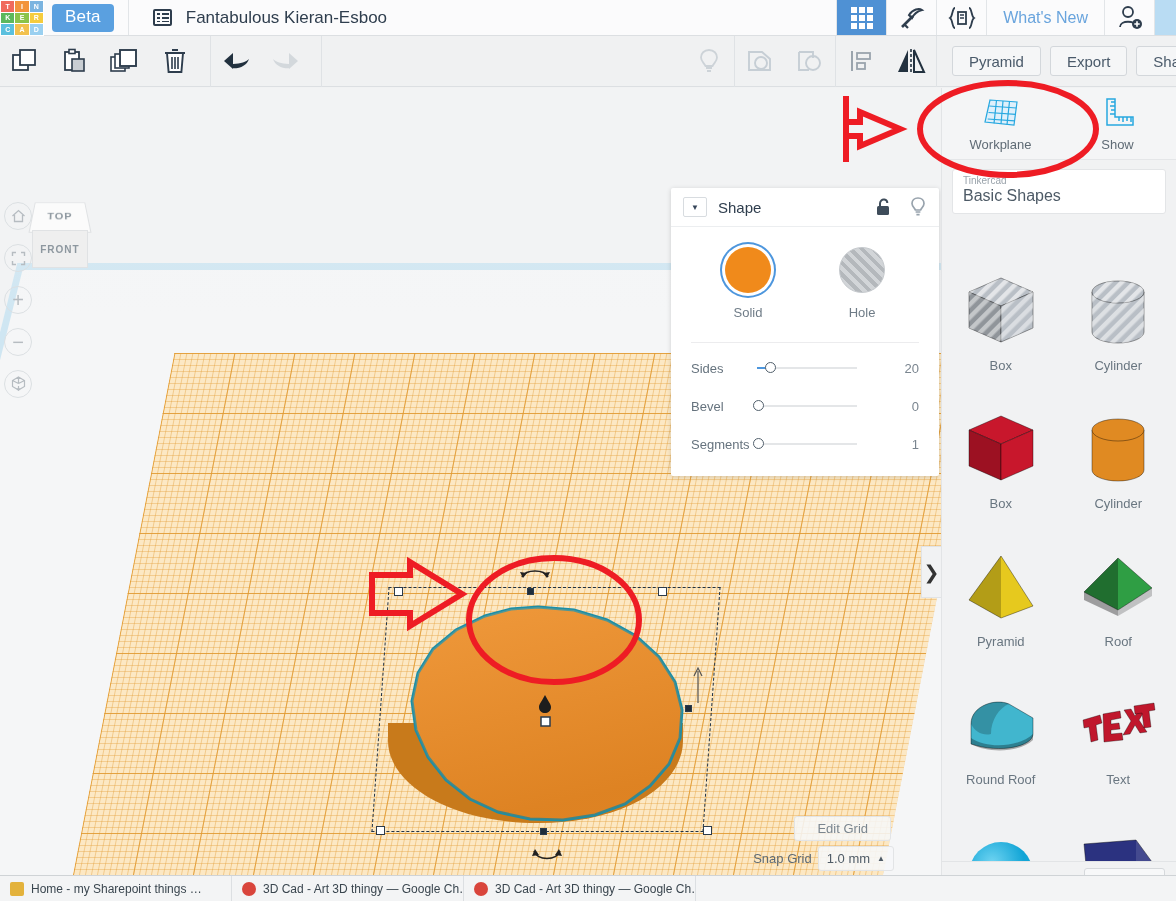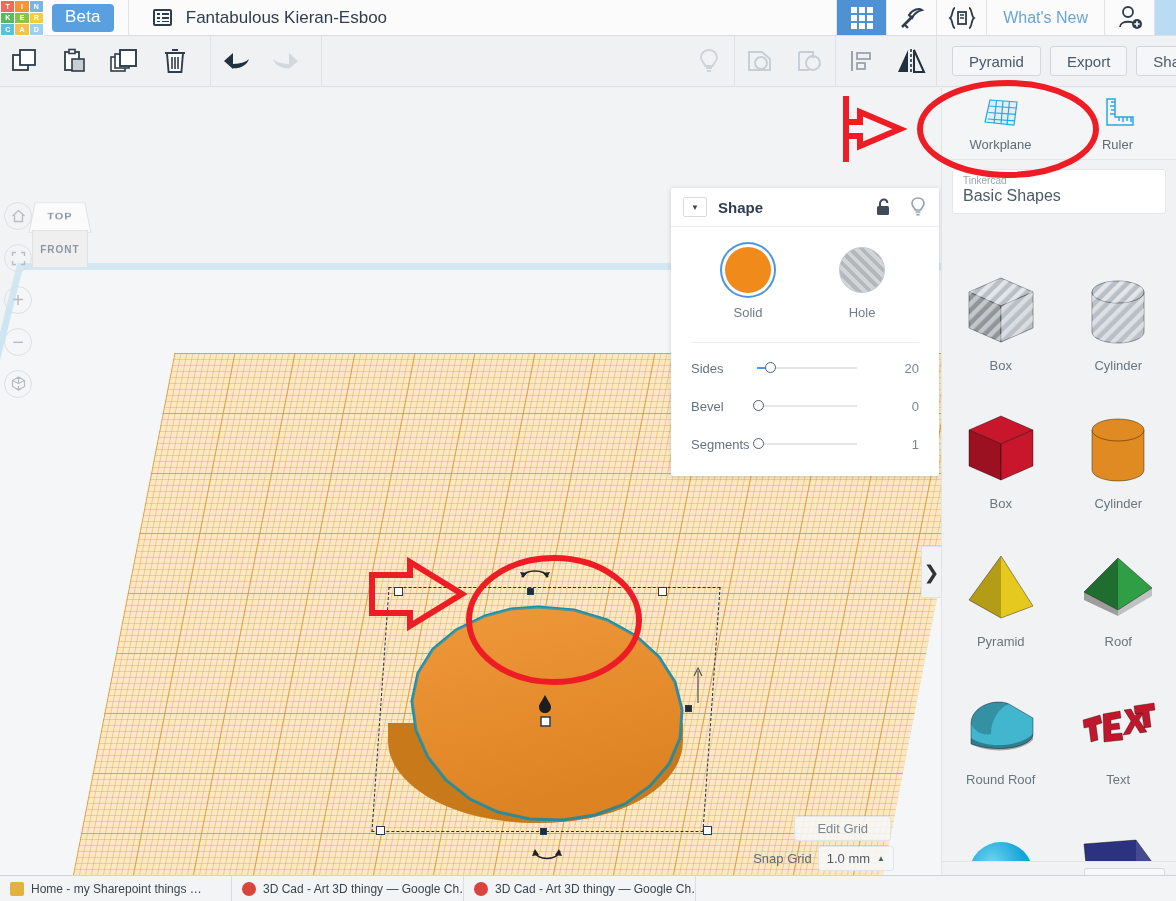--- a/index.html
+++ b/index.html
@@ -179,21 +179,21 @@
   }
   .sp-head {
     height:39px; display:flex; align-items:center; padding:0 12px;
     border-bottom:1px solid #eceef0;
   }
   .sp-caret {
     width:24px; height:20px; border:1px solid #d8dce0; border-radius:2px;
     display:flex; align-items:center; justify-content:center; font-size:8px; color:#37465a;
     cursor:pointer;
   }
-  .sp-title { margin-left:11px; font-size:15px; font-weight:bold; color:#2f3e4e; }
+  .sp-title { margin-left:11px; font-size:15px; font-weight:normal; color:#2f3e4e; }
   .sp-head-icons { margin-left:auto; display:flex; gap:16px; align-items:center; }
   .sp-body { padding:16px 20px 0; }
   .swatch-row { display:flex; justify-content:space-around; padding-top:4px; }
   .swatch-col { display:flex; flex-direction:column; align-items:center; cursor:pointer; }
   .sw-solid {
     width:46px; height:46px; border-radius:50%; background:#f08a1b;
     box-shadow: 0 0 0 3px #fff, 0 0 0 5px #4d96dd;
   }
   .sw-hole {
     width:46px; height:46px; border-radius:50%;
@@ -569,21 +569,21 @@
         <div class="rp-tool-lbl">Workplane</div>
       </div>
       <div class="rp-tool">
         <svg width="36" height="34" viewBox="0 0 36 34">
           <g stroke="#27a8e0" stroke-width="1.5" fill="none">
             <path d="M7 3 H15 V21 H33 V29 H7 Z"></path>
             <path d="M15 6 h-4 M15 10 h-5 M15 14 h-4 M15 18 h-5"></path>
             <path d="M19 21 v4 M23 21 v5 M27 21 v4 M31 21 v5"></path>
           </g>
         </svg>
-        <div class="rp-tool-lbl">Ruler</div>
+        <div class="rp-tool-lbl">Show</div>
       </div>
     </div>
 
     <div class="rp-select">
       <div class="sm">Tinkercad</div>
       <div class="lg">Basic Shapes</div>
     </div>
 
     <div class="gallery" id="gallery">
         <div class="gitem">

